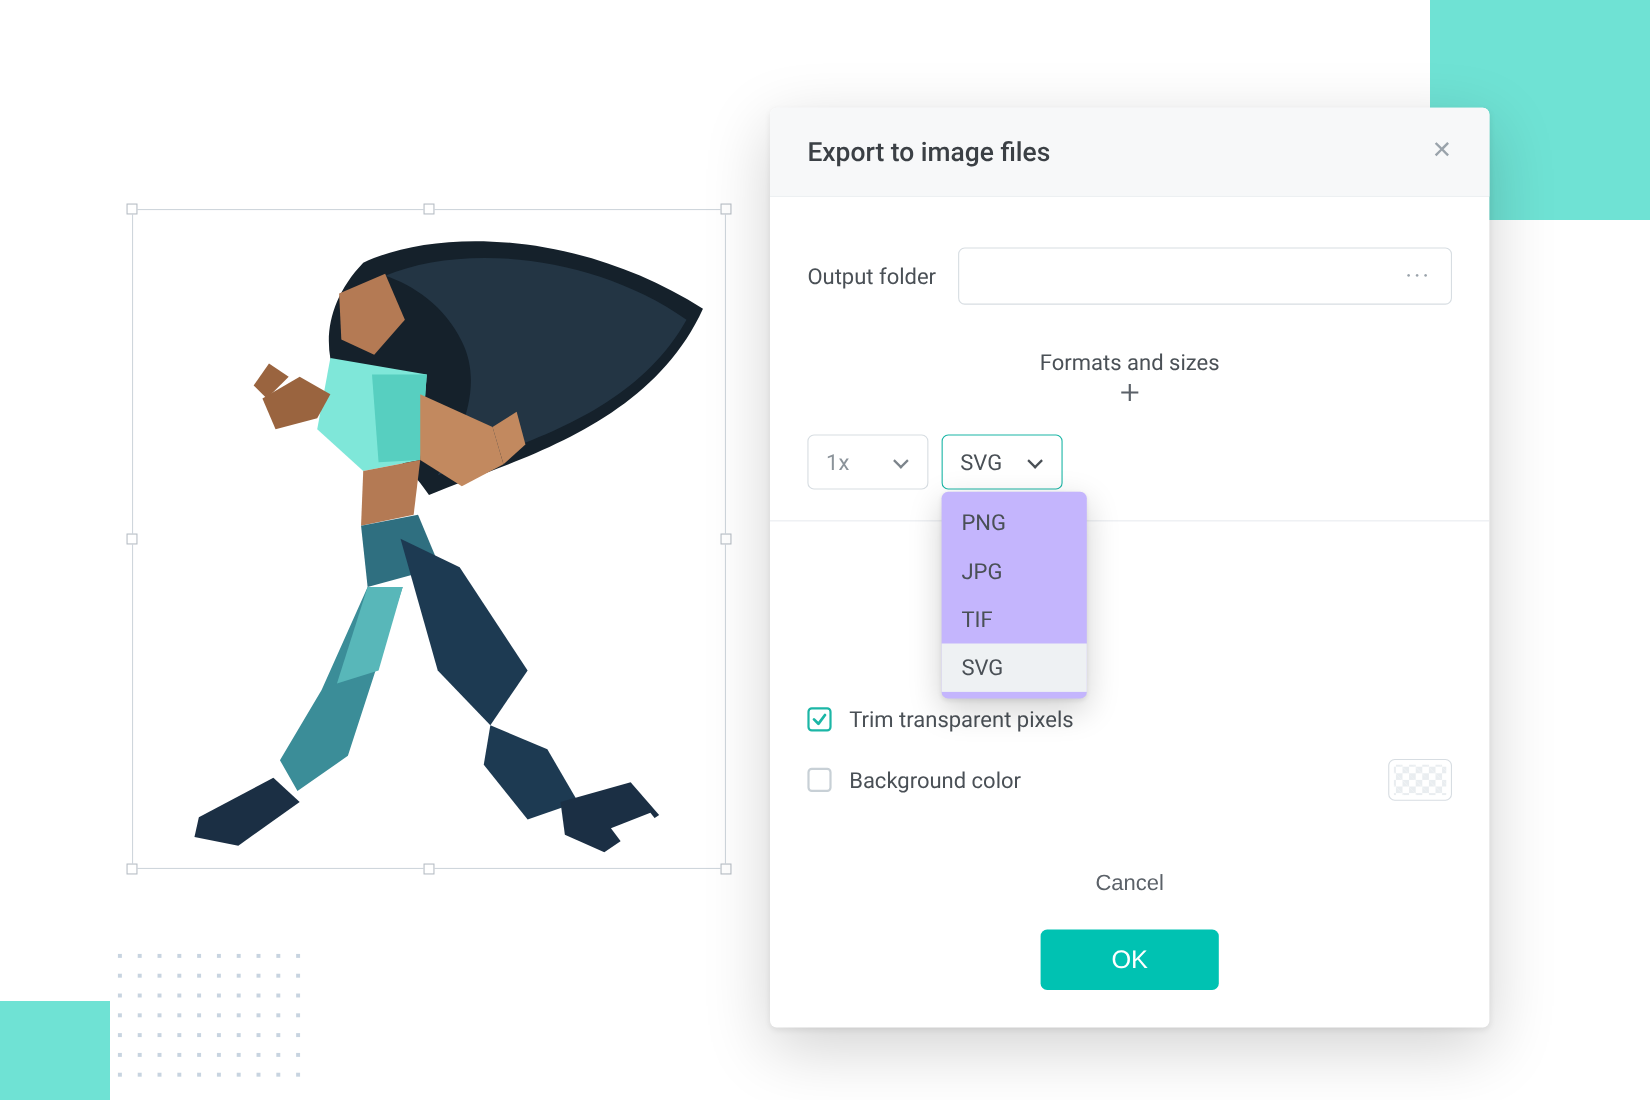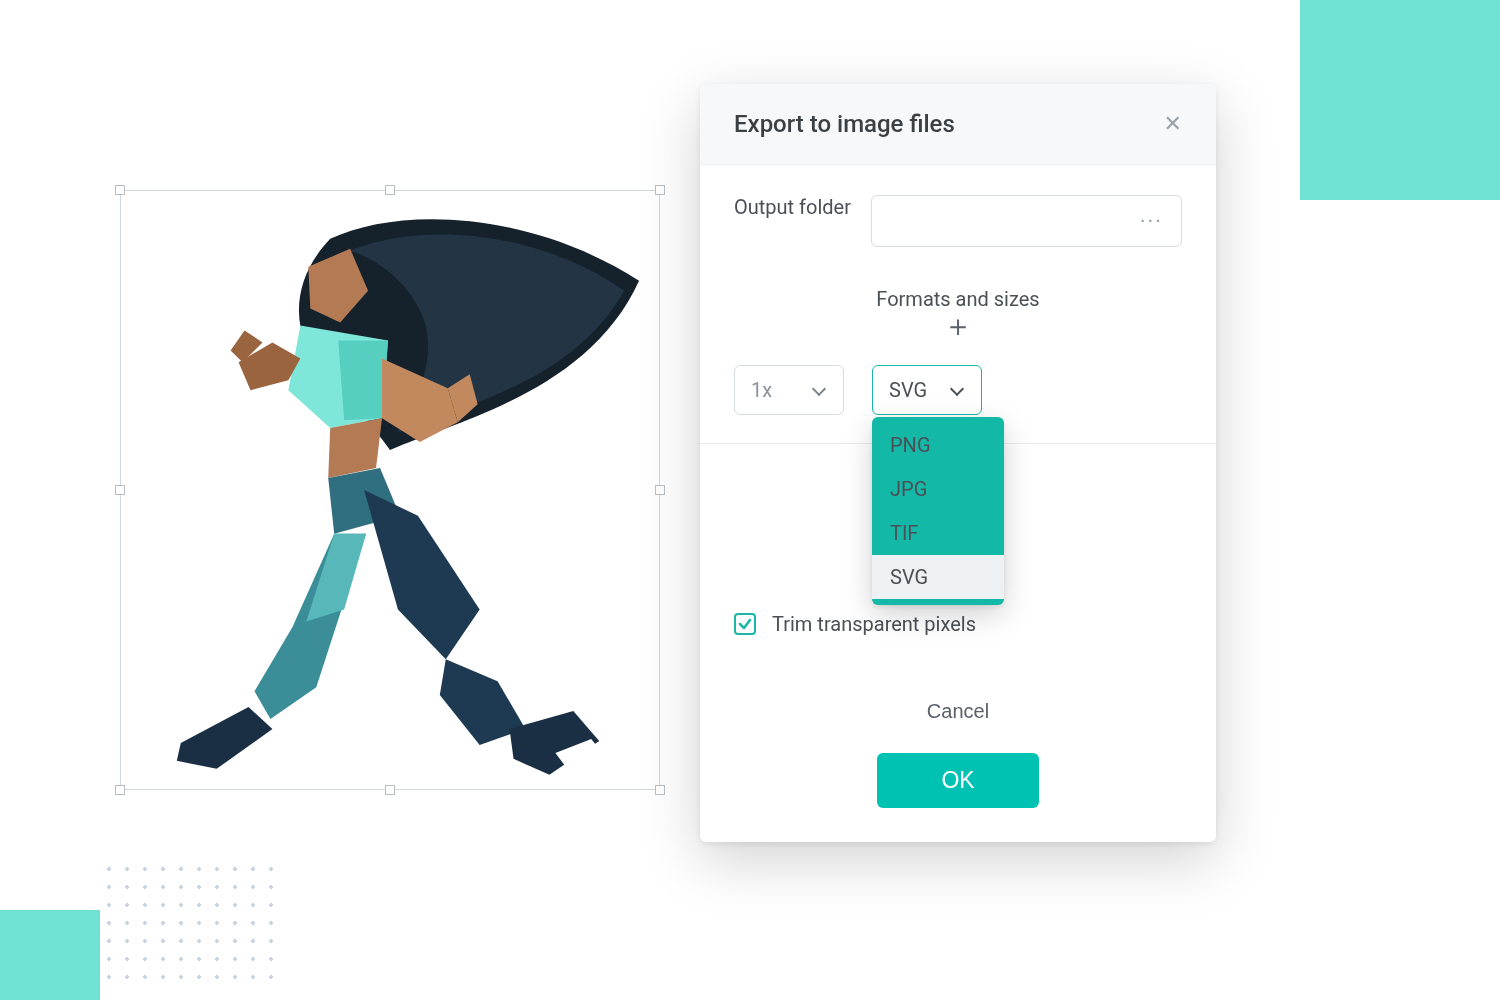--- a/index.html
+++ b/index.html
@@ -53,63 +53,63 @@
 .h-mr { top: 50%; right: -6px; margin-top: -5px; }
 .h-bl { bottom: -6px; left: -6px; }
 .h-bc { bottom: -6px; left: 50%; margin-left: -5px; }
 .h-br { bottom: -6px; right: -6px; }
 
 .artwork { position: absolute; inset: 0; }
 
 
 .dialog {
   position: absolute;
-  left: 700px; top: 84px;
-  width: 516px;
+  left: 700px; top: 98px;
+  width: 654px;
   background: #fff;
   border-radius: 6px;
   box-shadow: 0 18px 60px rgba(0,0,0,0.18), 0 2px 6px rgba(0,0,0,0.08);
 }
 .dlg-header {
   background: #f7f8f9;
   border-bottom: 1px solid #eceff1;
   border-radius: 6px 6px 0 0;
   padding: 26px 34px;
   display: flex; align-items: center; justify-content: space-between;
 }
 .dlg-title {
   font-size: 24px; font-weight: 500; color: #3b4045;
 }
 .dlg-close { color: #9aa3ab; font-size: 22px; cursor: pointer; line-height: 1; }
 
 .dlg-body { padding: 30px 34px 10px; }
 
 .row {
-  display: flex; align-items: flex-start; margin-bottom: 40px; gap: 20px;
+  display: flex; align-items: center; margin-bottom: 40px; gap: 20px; margin-top: 16px;
 }
 .lbl { font-size: 20px; color: #4a5056; }
 
 .output-input {
   flex: 1;
   height: 52px;
   border: 1px solid #d7dde2;
   border-radius: 6px;
   display: flex; align-items: center; justify-content: flex-end;
   padding: 0 18px;
   color: #9aa3ab; font-size: 22px; letter-spacing: 2px;
 }
 
 .section-head {
   display: flex; justify-content: space-between; align-items: center;
   margin-bottom: 24px;
   flex-direction: column;
 }
 .plus { font-size: 30px; color: #5b6168; cursor: pointer; line-height: 1; }
 
-.selects { display: flex; gap: 28px; margin-bottom: 28px; }
+.selects { display: flex; gap: 12px; margin-bottom: 28px; }
 .sel {
   height: 50px; border: 1px solid #d7dde2; border-radius: 6px;
   display: flex; align-items: center; justify-content: space-between;
   padding: 0 16px; font-size: 20px; color: #8b939a; cursor: pointer;
   min-width: 110px;
 }
 .sel.active { border-color: #1bb6a6; color: #4a5056; }
 .chevron {
   width: 16px; height: 16px; display: inline-block; position: relative;
 }
@@ -119,21 +119,21 @@
   transform: rotate(45deg);
 }
 .sel.active .chevron::before { border-color: #4a5056; }
 
 .hr { height: 1px; background: #e8ecef; margin: 0 -34px 28px; }
 
 
 .format-wrap { position: relative; border-radius: 17px; }
 .dropdown {
   position: absolute; top: 52px; left: 0; width: 132px;
-  background: #14b8a6; border-radius: 6px;
+  background: #c4b5fd; border-radius: 6px;
   box-shadow: 0 10px 30px rgba(0,0,0,0.18), 0 2px 4px rgba(0,0,0,0.08);
   padding: 6px 0; z-index: 10;
 }
 .dd-item {
   padding: 10px 18px; font-size: 20px; color: #4a5056; cursor: pointer;
 }
 .dd-item.selected { background: #eef1f3; }
 
 .check-row {
   display: flex; align-items: center; gap: 16px; margin-bottom: 24px;
@@ -267,19 +267,26 @@
 
     <div class="check-row">
       <div class="checkbox checked">
         <svg width="14" height="14" viewBox="0 0 14 14">
             <path d="M2 7 L6 11 L12 3" stroke="#1bb6a6" stroke-width="2.5" fill="none" stroke-linecap="round" stroke-linejoin="round"></path>
           </svg>
       </div>
       <div class="check-lbl">Trim transparent pixels</div>
     </div>
 
+    <div class="check-row">
+      <div class="checkbox unchecked">
+        
+      </div>
+      <div class="check-lbl">Background color</div>
+      <div class="swatch"></div>
+    </div>
   </div>
 
   <div class="dlg-footer">
     <button class="btn-cancel">Cancel</button>
     <button class="btn-ok">OK</button>
   </div>
 </div>
 
 </body></html>

